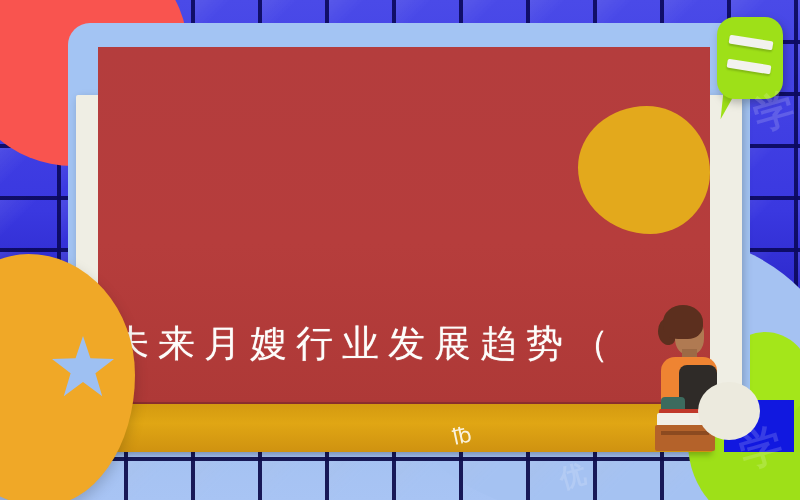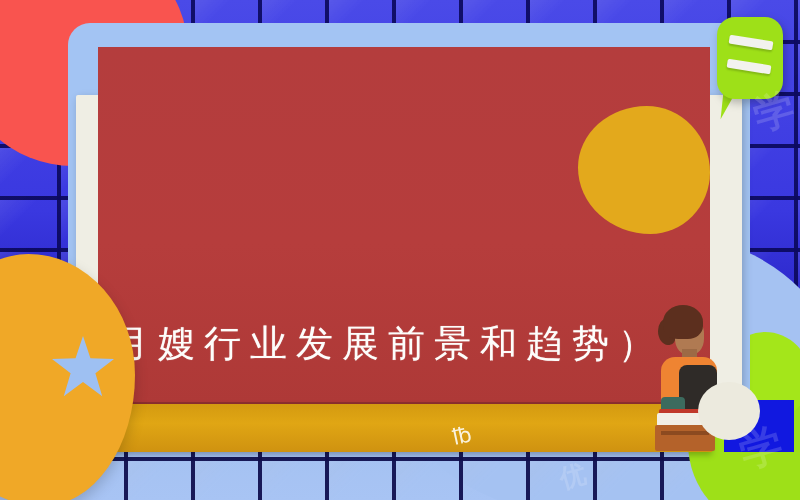--- a/index.html
+++ b/index.html
@@ -322,20 +322,21 @@
   <div class="blob-green"></div>
   <div class="blob-green2"></div>
   <div class="blob-navy"></div>
 
   <div class="board-frame-blue"></div>
   <div class="board-frame-cream"></div>
   <div class="board-surface"></div>
   <div class="board-blob-yellow"></div>
 
   <div class="board-text">
+    <span class="ln">未来月嫂行业发展趋势（</span>
     <span class="ln">月嫂行业发展前景和趋势）</span>
   </div>
 
   <div class="board-ledge-top"></div>
   <div class="board-ledge"></div>
   <div class="ledge-mark">℔</div>
 
   <div class="blob-orange"></div>
   <div class="star"></div>
 

